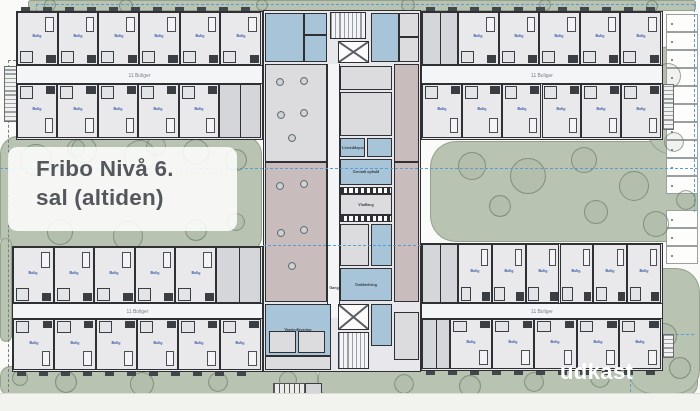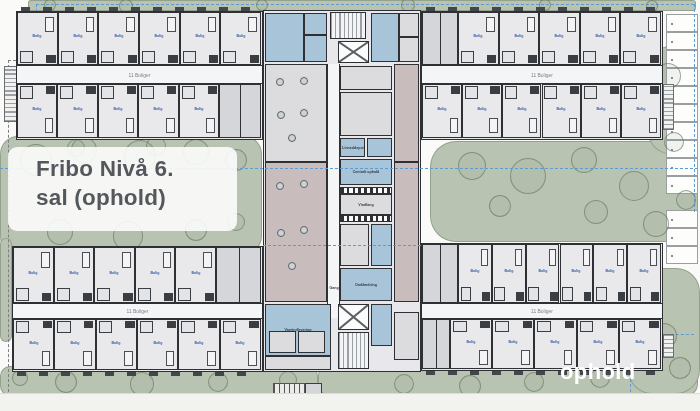--- a/index.html
+++ b/index.html
@@ -69,23 +69,23 @@
         color:#fff;letter-spacing:.4px;}
   .footer{position:absolute;left:0;top:393px;width:700px;height:18px;z-index:30;
           background:#f2f2ef;border-top:1px solid #dbdbd7;}
 </style>
 </head>
 <body>
 
 <div id="plan">
   <div class="title-box">
     <div>Fribo Nivå 6.</div>
-    <div>sal (ophold)</div>
+    <div>sal (altiden)</div>
   </div>
-  <div class="logo">ophold</div>
+  <div class="logo">udkast</div>
   <div class="footer"></div>
 <div class="green" style="left: 28px; top: 0px; width: 668px; height: 11px; border-radius: 3px;"></div>
     <div class="green" style="left: 0px; top: 136px; width: 262px; height: 118px; border-radius: 18px;"></div>
     <div class="green" style="left: 430px; top: 141px; width: 268px; height: 101px; border-radius: 26px;"></div>
     <div class="green" style="left: 648px; top: 46px; width: 50px; height: 108px; border-radius: 22px;"></div>
     <div class="green" style="left: 0px; top: 238px; width: 12px; height: 104px; border-radius: 6px;"></div>
     <div class="green" style="left: 0px; top: 366px; width: 318px; height: 30px; border-radius: 10px;"></div>
     <div class="green" style="left: 318px; top: 364px; width: 380px; height: 32px; border-radius: 12px;"></div>
     <div class="green" style="left: 628px; top: 268px; width: 72px; height: 126px; border-radius: 24px;"></div>
     <div class="tree" style="left: 44px; top: -1px; width: 12px; height: 12px;"></div>

